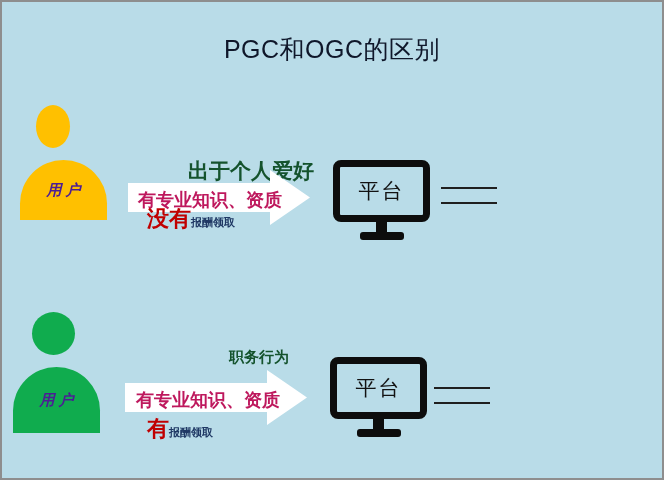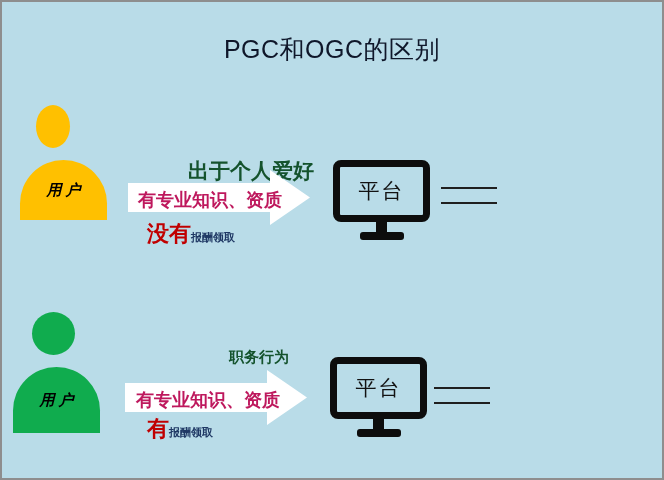--- a/index.html
+++ b/index.html
@@ -13,38 +13,38 @@
     font-size:25px; color:#0f172a; letter-spacing:0.5px;
   }
   
   .person-head { position:absolute; border-radius:50%; }
   .r1-head { left:34px; top:103px; width:34px; height:43px; }
   .r2-head { left:30px; top:310px; width:43px; height:43px; }
   .person-body { position:absolute; border-radius:46px 46px 0 0;
     display:flex; align-items:center; justify-content:center; }
   .r1-body { left:18px; top:158px; width:87px; height:60px; }
   .r2-body { left:11px; top:365px; width:87px; height:66px; }
-  .user-label { color:#000000; font-size:15px; font-style:italic; font-weight:700;
+  .user-label { color:#4c1d95; font-size:15px; font-style:italic; font-weight:700;
     letter-spacing:4px; padding-left:4px; font-family:"DejaVu Serif","Liberation Serif",serif; }
   
   .motivation { position:absolute; color:#14532d; font-weight:700;
     text-align:right; white-space:nowrap; }
   .r1-motivation { left:126px; top:155px; width:186px; font-size:21px; }
   .r2-motivation { left:101px; top:346px; width:186px; font-size:15px; }
   .arrow { position:absolute; }
   .r1-arrow { left:126px; top:168px; }
   .r2-arrow { left:123px; top:368px; }
   .arrow-text { position:absolute; color:#be185d; font-weight:700;
     font-size:18px; white-space:nowrap; }
   .r1-arrowtext { left:136px; top:186px; }
   .r2-arrowtext { left:134px; top:386px; }
   .reward { position:absolute; display:flex; align-items:baseline; white-space:nowrap; }
   .reward .prefix { color:#C00000; font-weight:700; font-size:22px; }
   .reward .suffix { color:#1F3864; font-weight:700; font-size:11px; }
-  .r1-reward { left:145px; top:217px; }
+  .r1-reward { left:145px; top:202px; }
   .r2-reward { left:145px; top:412px; }
   
   .monitor { position:absolute; width:97px; }
   .r1-monitor { left:331px; top:158px; }
   .r2-monitor { left:328px; top:355px; }
   .screen { box-sizing:border-box; width:97px; height:62px; border:7px solid #0D0D0D;
     border-radius:8px; display:flex; align-items:center; justify-content:center; }
   .platform-label { font-size:21px; color:#121212; letter-spacing:2px;
     font-family:Liberation Serif, serif; }
   .stand { width:11px; height:11px; background:#0D0D0D; margin:-1px auto 0; }

